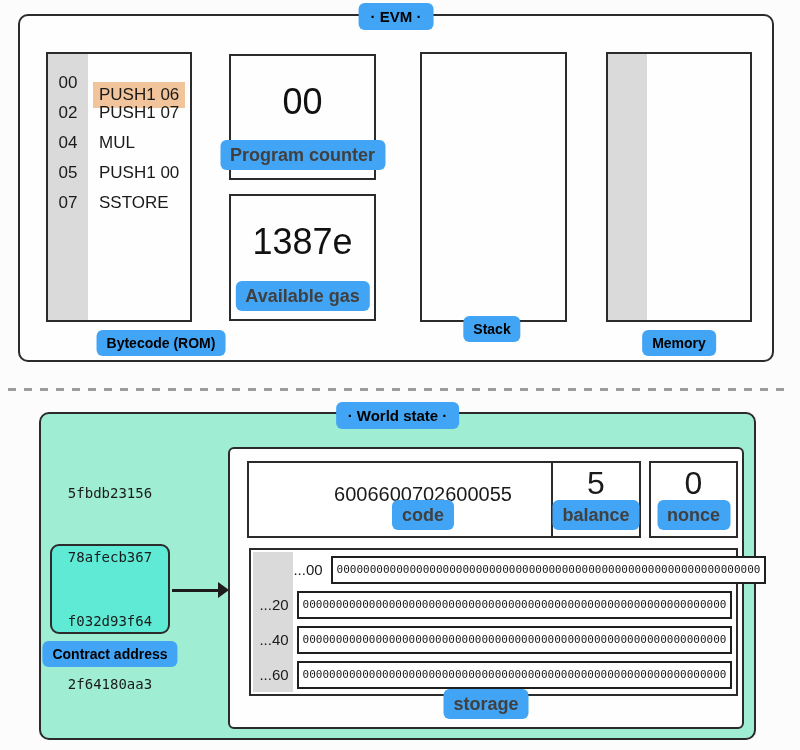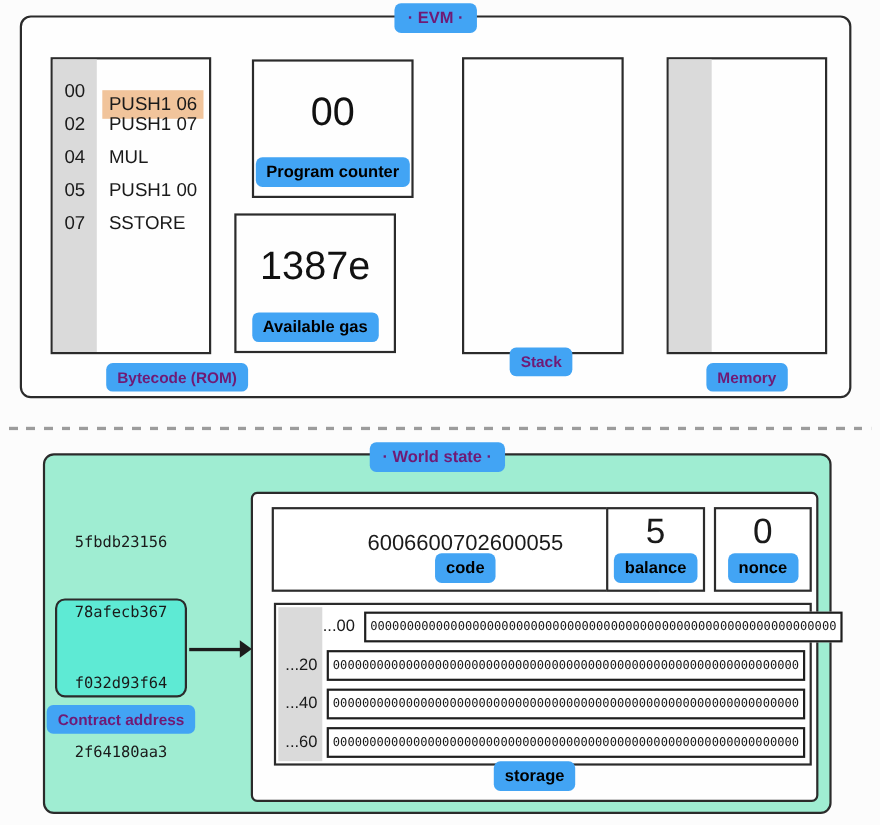--- a/index.html
+++ b/index.html
@@ -21,21 +21,21 @@
   }
   .abs{position:absolute;}
   .panel{
     position:absolute;
     background:#fefefe;
     border:2px solid var(--border);
   }
   .badge{
     position:absolute;
     background:var(--blue);
-    color:#701a75;
+    color:#000000;
     font-weight:bold;
     font-size:14px;
     line-height:1;
     padding:6px 10px;
     border-radius:6px;
     white-space:nowrap;
     transform:translateX(-50%);
   }
   .badge.big{font-size:15px;padding:6px 12px;}
   
@@ -60,37 +60,37 @@
     text-align:center;
     flex:0 0 40px;
   }
   .bc-instr{
     margin-left:5px;
     padding:3px 6px;
     white-space:nowrap;
   }
   .bc-instr.hl{background:var(--orange);margin-top:23px;}
   #pc-panel{left:209px;top:38px;width:147px;height:126px;}
-  #gas-panel{left:193px;top:178px;width:147px;height:127px;}
+  #gas-panel{left:209px;top:178px;width:147px;height:127px;}
   .big-value{
     position:absolute;
     left:0;right:0;
     text-align:center;
     font-size:36px;
     color:#111;
   }
   .inner-badge{
     position:absolute;
     left:50%;
     bottom:8px;
     transform:translateX(-50%);
     background:var(--blue);
-    color:#000000;
+    color:#404040;
     font-weight:bold;
-    font-size:15px;
+    font-size:18px;
     line-height:1;
     padding:6px 10px;
     border-radius:6px;
     white-space:nowrap;
   }
   #stack-panel{left:400px;top:36px;width:147px;height:270px;}
   #memory-panel{left:586px;top:36px;width:146px;height:270px;}
   #memory-gray{left:0;top:0;width:39px;height:100%;background:var(--gray);}
   
   #divider{

